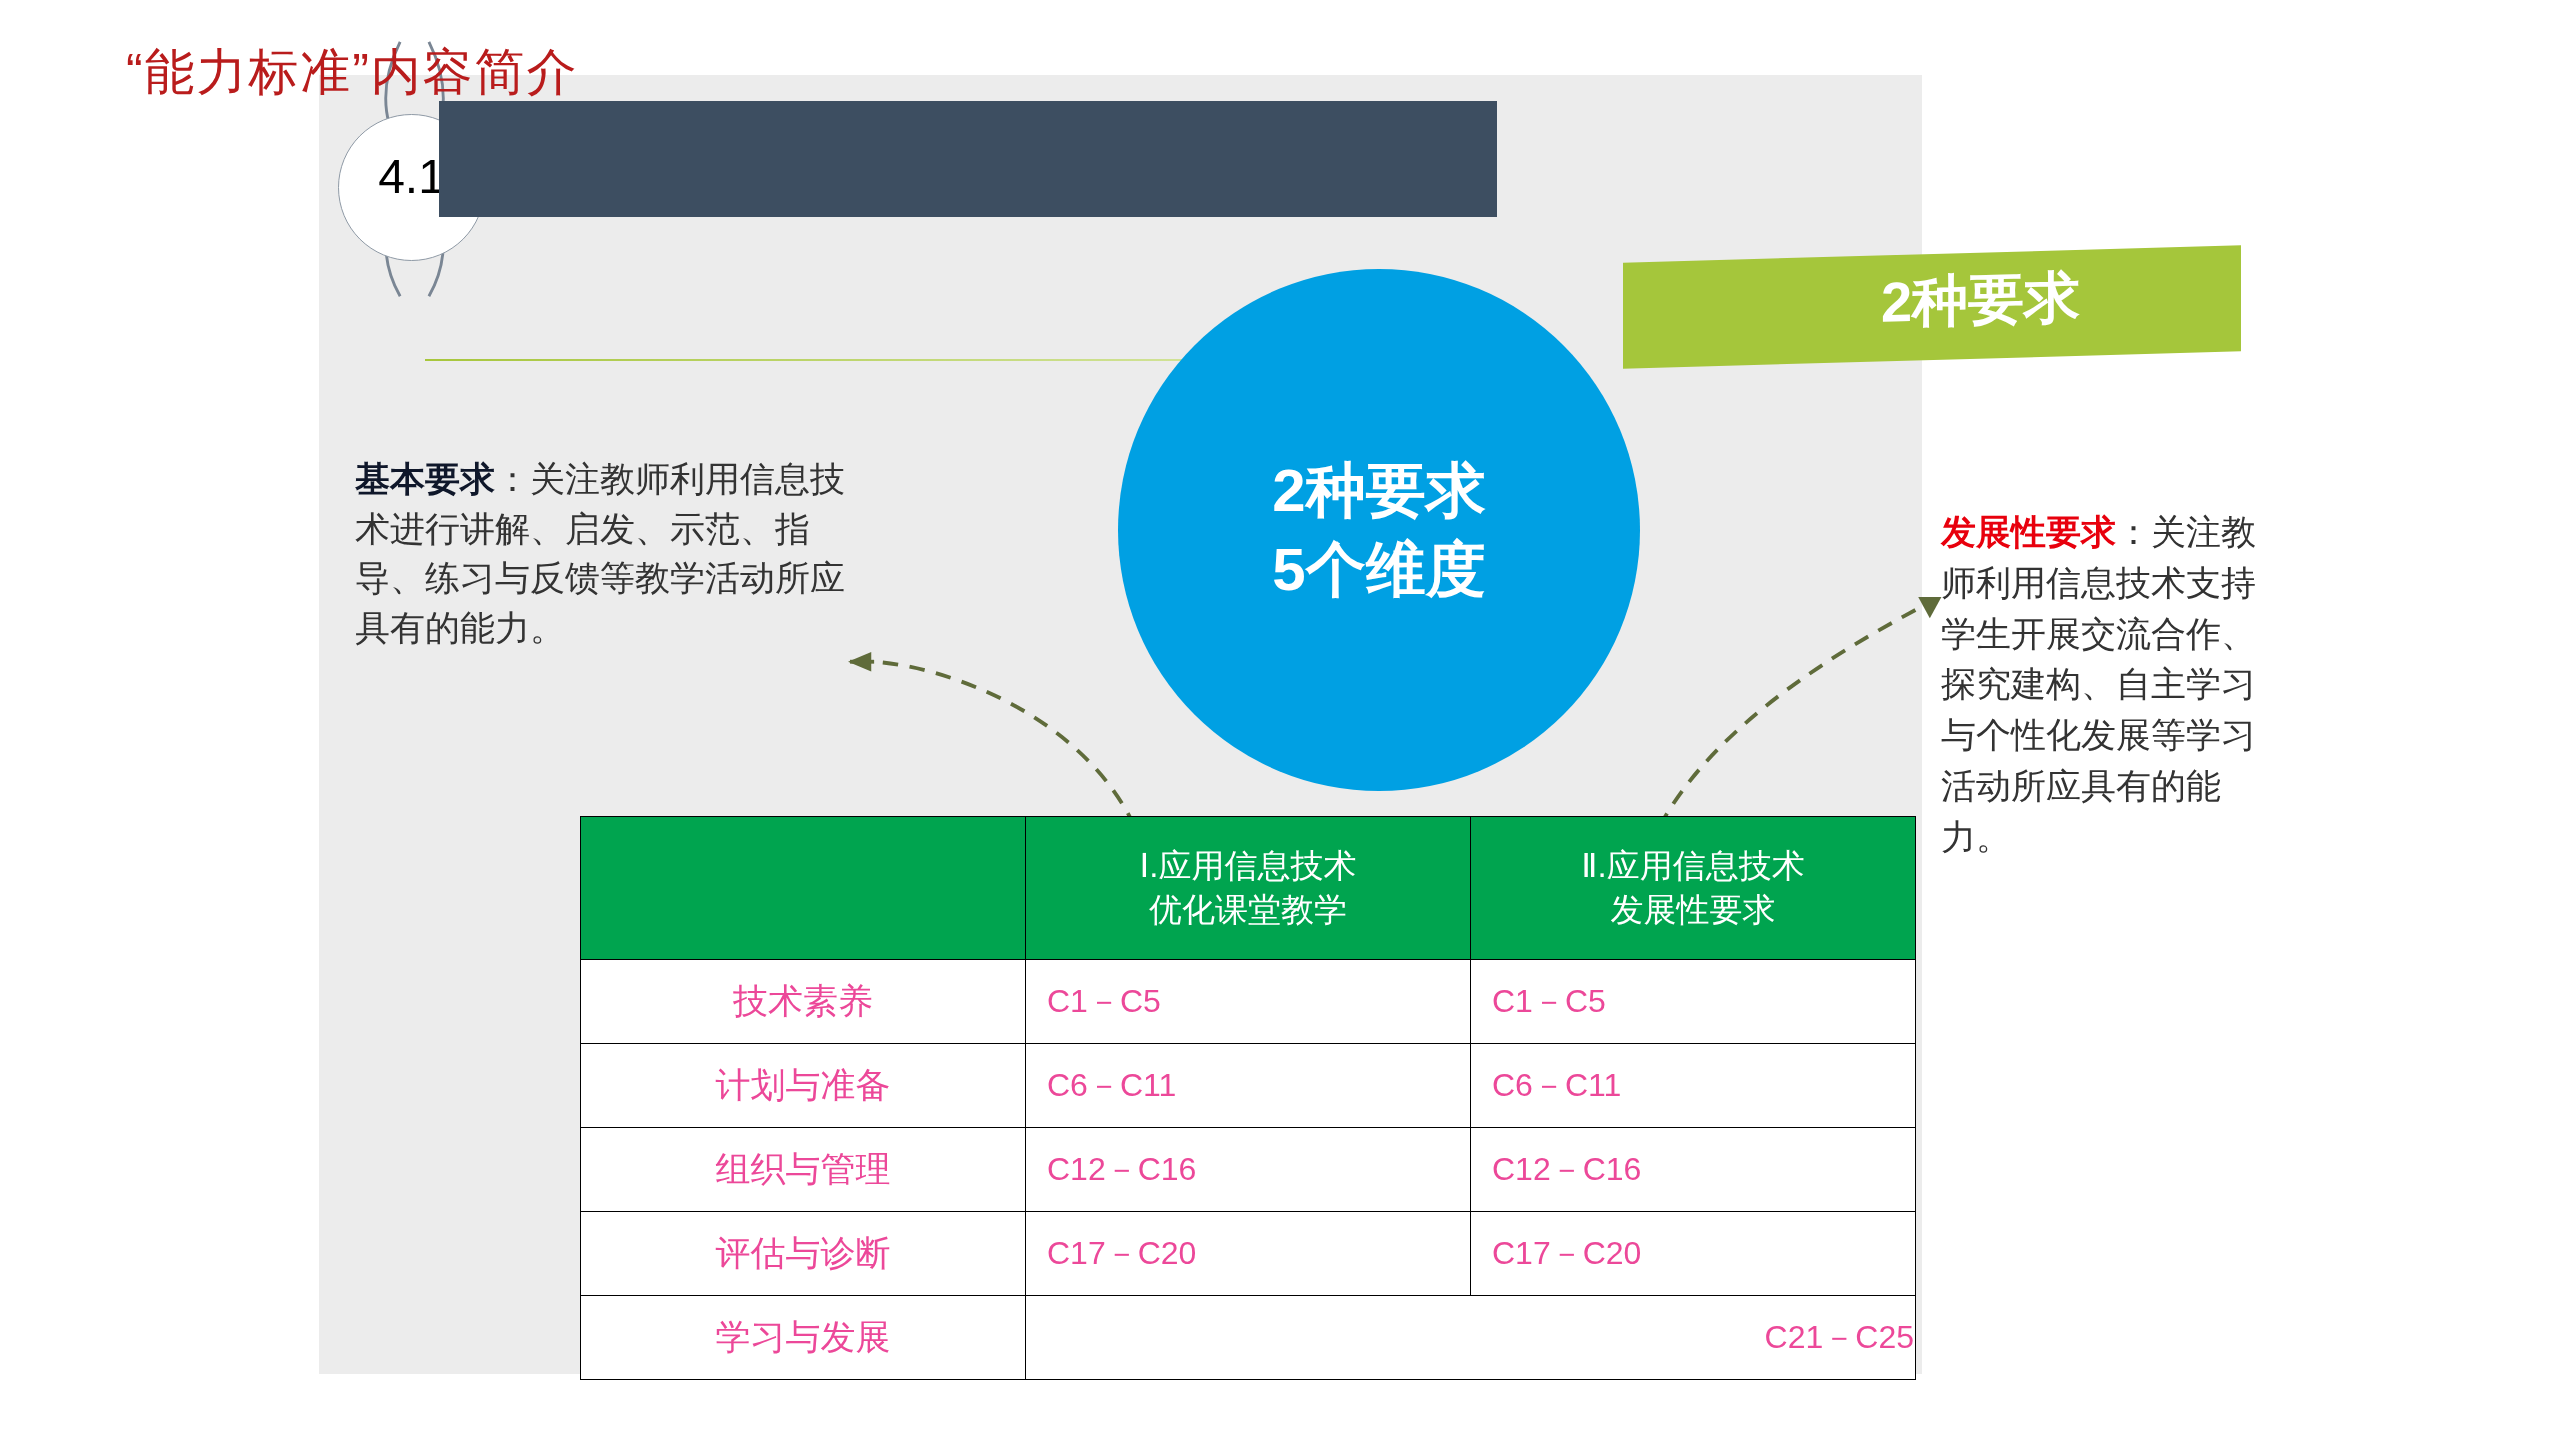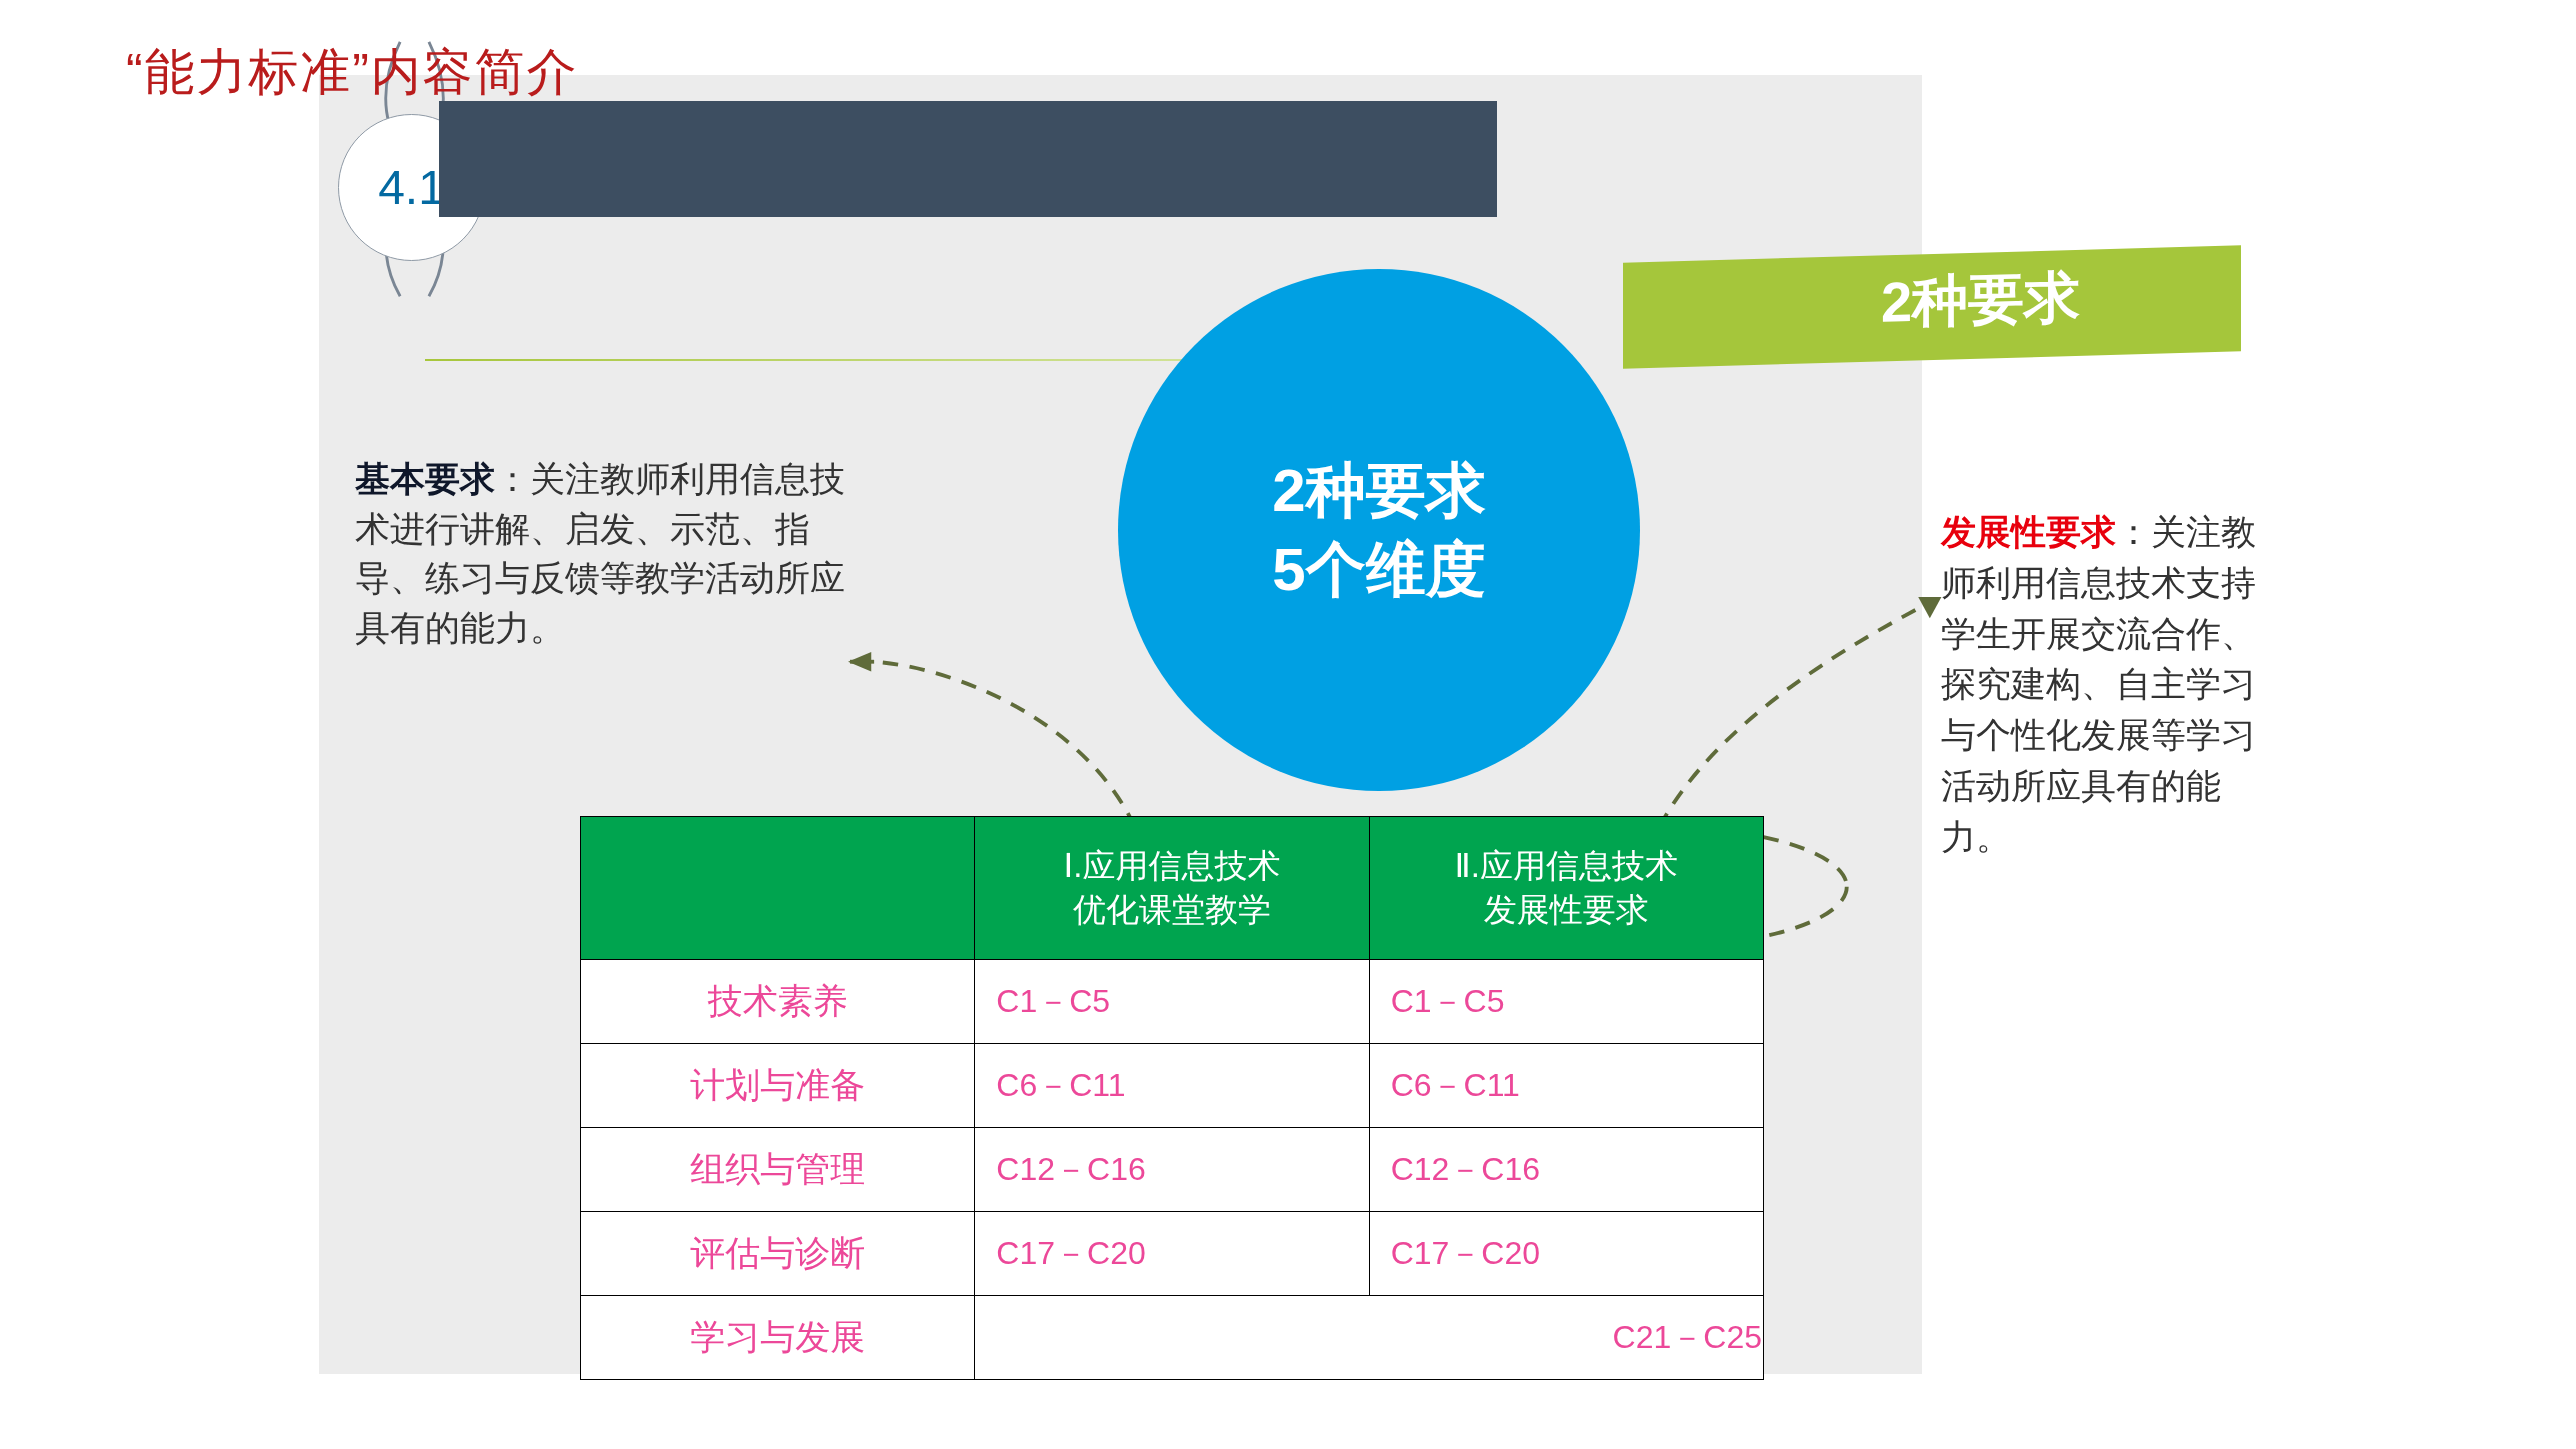--- a/index.html
+++ b/index.html
@@ -59,27 +59,27 @@
     width: 147px;
     height: 147px;
     border-radius: 50%;
     background: #ffffff;
     border: 1.9px solid #8f9aa6;
     box-sizing: border-box;
   }
   #section-number {
     position: absolute;
     left: 338px;
-    top: 114px;
+    top: 103px;
     width: 147px;
     height: 147px;
     line-height: 147px;
     text-align: center;
     font-size: 48px;
-    color: #0369a1;
+    color: #000000;
   }
 
   
   #thin-rule {
     position: absolute;
     left: 425px;
     top: 359px;
     width: 1140px;
     height: 1.9px;
     background: linear-gradient(to right, #a7c63c, #d9e8a8 80%, #ececec);
@@ -162,21 +162,21 @@
   #right-note .hl {
     color: #e8000d;
     font-weight: bold;
   }
 
   
   #matrix-table {
     position: absolute;
     left: 580px;
     top: 816px;
-    width: 1184px;
+    width: 1336px;
     border-collapse: collapse;
     table-layout: fixed;
   }
   #matrix-table td {
     border: 1.9px solid #000000;
     font-size: 33px;
     color: #ec4899;
     height: 81px;
     background: #ffffff;
   }

